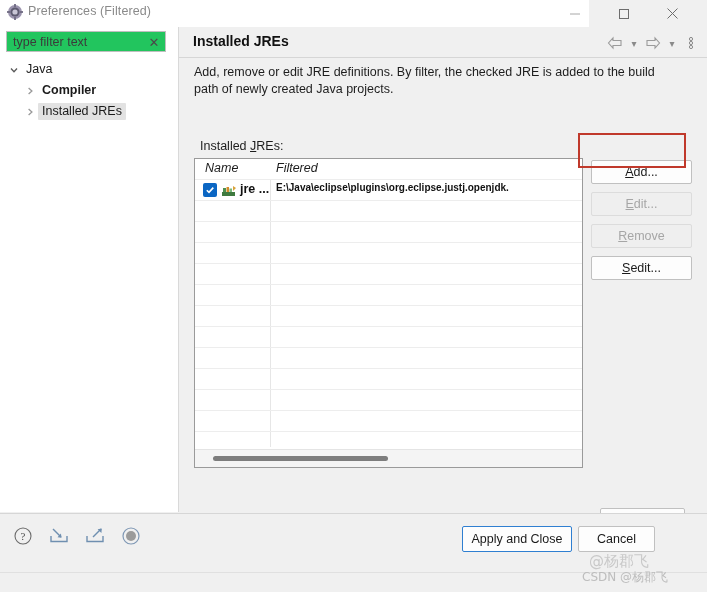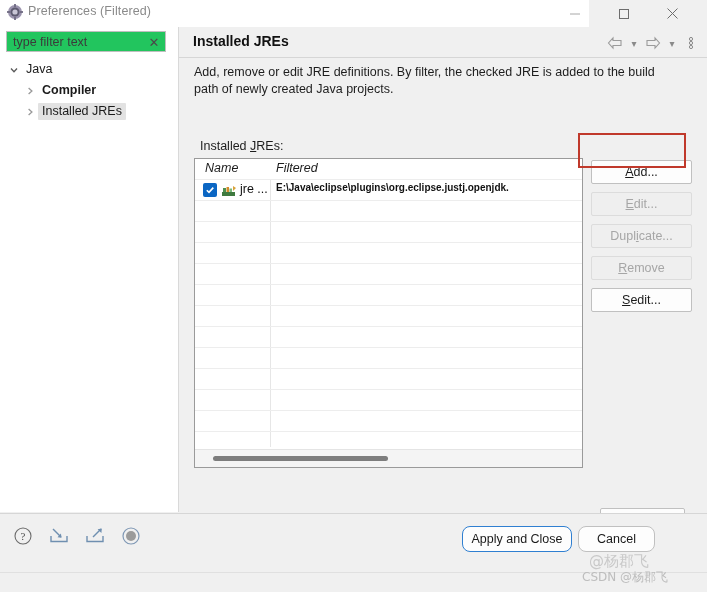--- a/index.html
+++ b/index.html
@@ -138,21 +138,21 @@
     display: flex; align-items: center;
   }
   .row-check {
     position: absolute; left: 8px; top: 3px; width: 14px; height: 14px;
     background: #0b66c3; border-radius: 2px;
     display: flex; align-items: center; justify-content: center;
   }
   .jre-icon { position: absolute; left: 26px; top: 3px; width: 16px; height: 15px; }
   .row-name {
     position: absolute; left: 45px; top: 2px;
-    font-size: 12.5px; font-weight: normal; color: #111111; white-space: nowrap;
+    font-size: 12.5px; font-weight: bold; color: #111111; white-space: nowrap;
   }
   .row-loc {
     position: absolute; left: 81px; top: 2px; width: 287px;
     font-size: 10px; font-weight: bold; color: #111111;
     white-space: nowrap; overflow: hidden;
   }
   .hscroll-track {
     position: absolute; left: 0; bottom: 0; width: 389px; height: 17px;
     background: #f4f4f4; border-top: 1px solid #e4e4e4;
   }
@@ -204,21 +204,21 @@
   .footer-icons {
     position: absolute; left: 12px; top: 11px;
     display: flex; align-items: center; gap: 14px;
   }
   .ficon { width: 22px; height: 22px; display: flex;
     align-items: center; justify-content: center; }
   .fbtn {
     position: absolute; top: 12px; height: 26px;
     display: flex; align-items: center; justify-content: center;
     font-size: 12.5px; color: #1a1a1a;
-    background: #fdfdfd; border: 1px solid #c0c0c0; border-radius: 8px;
+    background: #fdfdfd; border: 1px solid #c0c0c0; border-radius: 2px;
     box-sizing: border-box;
   }
   .btn-apply-close { left: 462px; width: 110px; border: 1px solid #2f7fd1; }
   .btn-cancel { left: 578px; width: 77px; }
 
   .status-strip {
     position: absolute; left: 0; top: 572px; width: 707px; height: 20px;
     background: #f0f0f0; border-top: 1px solid #e0e0e0;
   }
 
@@ -389,25 +389,20 @@
           <u>A</u>
           <span>dd...</span>
         </div>
 
       <div class="sbtn disabled">
           <span></span>
           <u>E</u>
           <span>dit...</span>
         </div>
 
-      <div class="sbtn disabled">
-          <span>Dupl</span>
-          <u>i</u>
-          <span>cate...</span>
-        </div>
 
       <div class="sbtn disabled">
           <span></span>
           <u>R</u>
           <span>emove</span>
         </div>
 
       <div class="sbtn">
           <span></span>
           <u>S</u>

